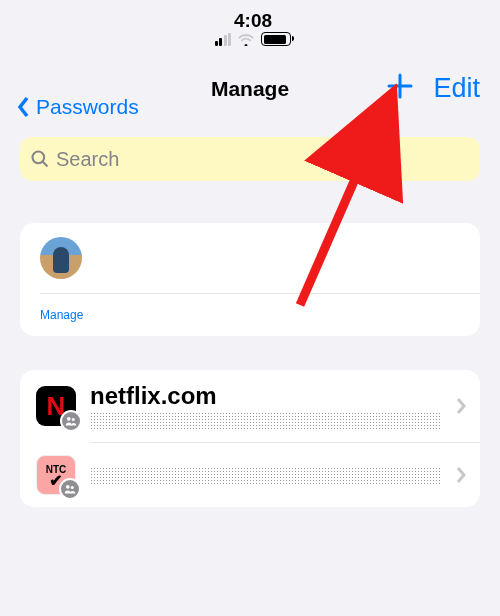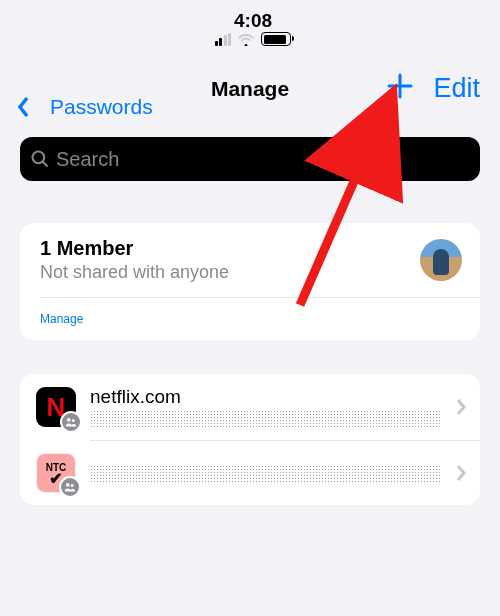--- a/index.html
+++ b/index.html
@@ -66,21 +66,21 @@
       display: flex;
       align-items: center;
       padding: 14px 20px 16px 16px;
       position: relative;
     }
     .back-btn {
       display: flex;
       align-items: center;
       color: #007aff;
       font-size: 21px;
-      gap: 18px;
+      gap: 4px;
       margin-top: 37px;
     }
     .chevron-left {
       width: 16px; height: 24px;
       stroke: #007aff;
       stroke-width: 3.5;
       fill: none;
     }
     .nav-title {
       position: absolute;
@@ -100,21 +100,21 @@
       font-size: 30px;
       font-weight: 400;
       line-height: 1;
     }
     .edit-btn {
       color: #007aff;
       font-size: 27px;
     }
     .search-bar {
       margin: 2px 20px 0 20px;
-      background: #000000;
+      background: #fef9c3;
       border-radius: 12px;
       height: 44px;
       display: flex;
       align-items: center;
       padding: 0 10px;
       gap: 6px;
     }
     .search-icon {
       width: 20px; height: 20px;
       stroke: #848489;
@@ -204,22 +204,22 @@
       right: -6px; bottom: -6px;
       width: 22px; height: 22px;
       background: #8e8e93;
       border: 2px solid #fff;
       border-radius: 50%;
       display:flex;align-items:center;justify-content:center;
     }
     .shared-badge svg{width:12px;height:12px;fill:#fff;}
     .item-body { flex: 1; overflow:hidden;}
     .item-domain {
-      font-size: 19px;
-      font-weight: 400;
+      font-size: 24px;
+      font-weight: 700;
     }
     .redacted {
       height: 18px;
       width: 100%;
       margin-top:2px;
       background-image:
         radial-gradient(circle, #999 0.5px, transparent 0.5px);
       background-size: 3px 3px;
       border-radius:2px;
     }
@@ -282,24 +282,20 @@
 <div class="search-bar">
   <svg class="search-icon" viewBox="0 0 24 24">
       <circle cx="10" cy="10" r="7"></circle>
       <line x1="15" y1="15" x2="21" y2="21"></line>
     </svg>
   <span class="search-text">Search</span>
 </div>
 
 <div class="card">
   <div class="member-row">
-    <div class="member-text">
-      <div class="member-count">1 Member</div>
-      <div class="member-sub">Not shared with anyone</div>
-    </div>
     <div class="avatar"></div>
   </div>
   <div class="divider"></div>
   <div class="manage-row">Manage</div>
 </div>
 
 <div class="card list">
   <div class="list-item">
     <div class="item-icon netflix-icon">N
       <div class="shared-badge">

